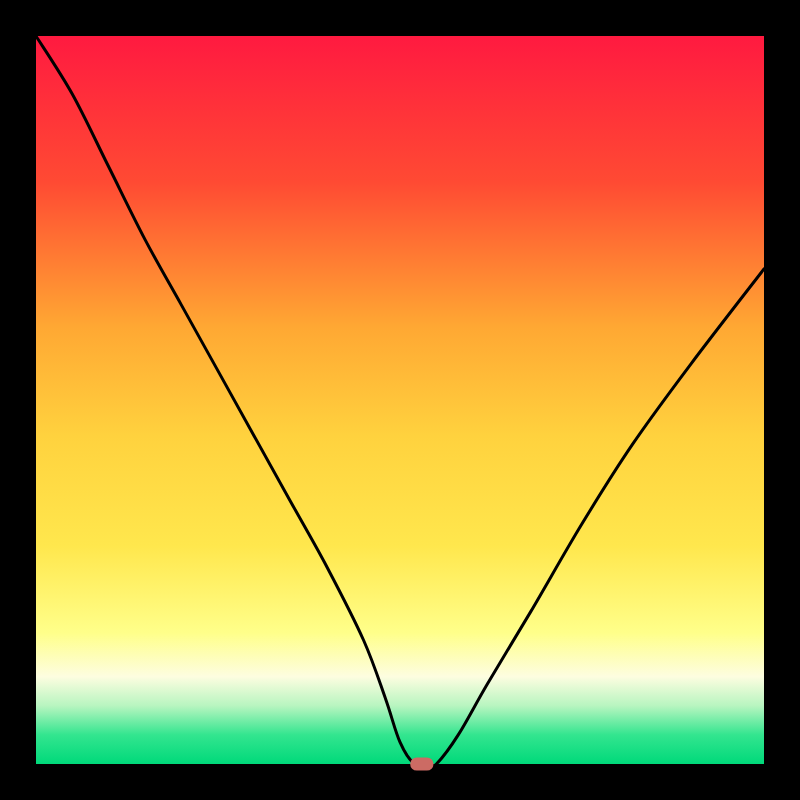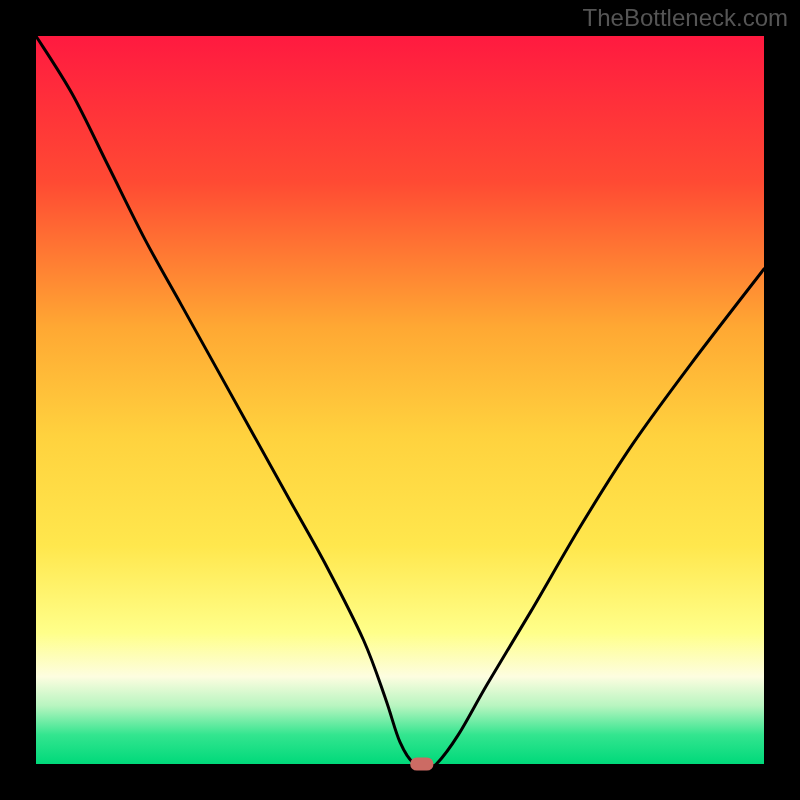--- a/index.html
+++ b/index.html
@@ -28,21 +28,20 @@
     position: absolute;
     top: 0;
     left: 0;
     display: block;
   }
 </style>
 </head>
 <body>
 
 <div class="chart-container">
-  <div class="watermark">TheBottleneck.com</div>
   <svg id="chart-svg" width="800" height="800" viewBox="0 0 800 800">
       <rect x="0" y="0" width="800" height="800" fill="#000000"></rect>
       <defs>
         <linearGradient id="bg-grad" x1="0" y1="0" x2="0" y2="1">
           <stop offset="0%" stop-color="#ff1a40"></stop>
           <stop offset="20%" stop-color="#ff4a33"></stop>
           <stop offset="40%" stop-color="#ffa833"></stop>
           <stop offset="55%" stop-color="#ffd23e"></stop>
           <stop offset="70%" stop-color="#ffe74d"></stop>
           <stop offset="82%" stop-color="#ffff8a"></stop>

